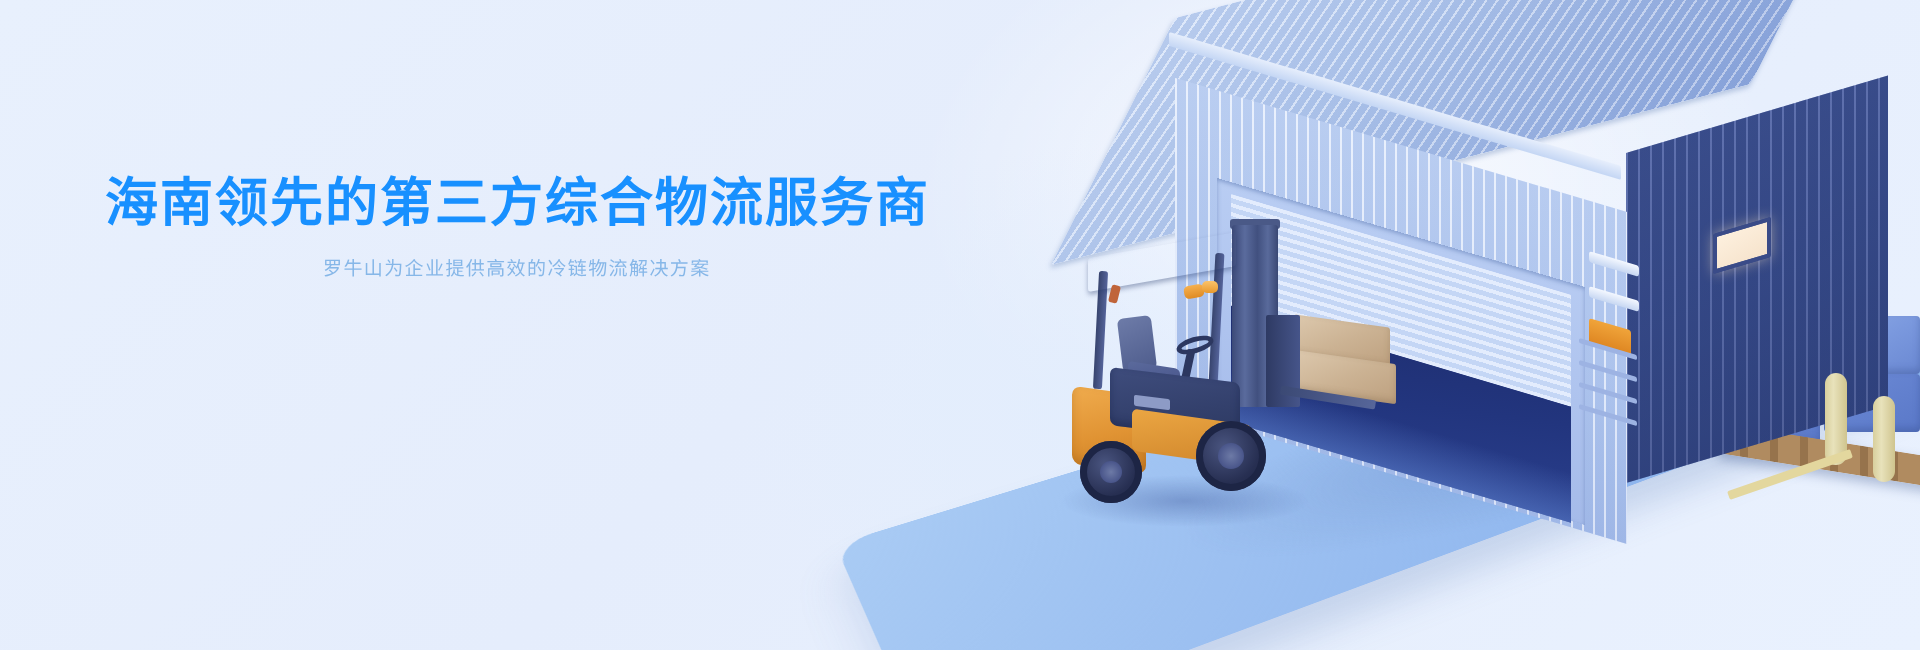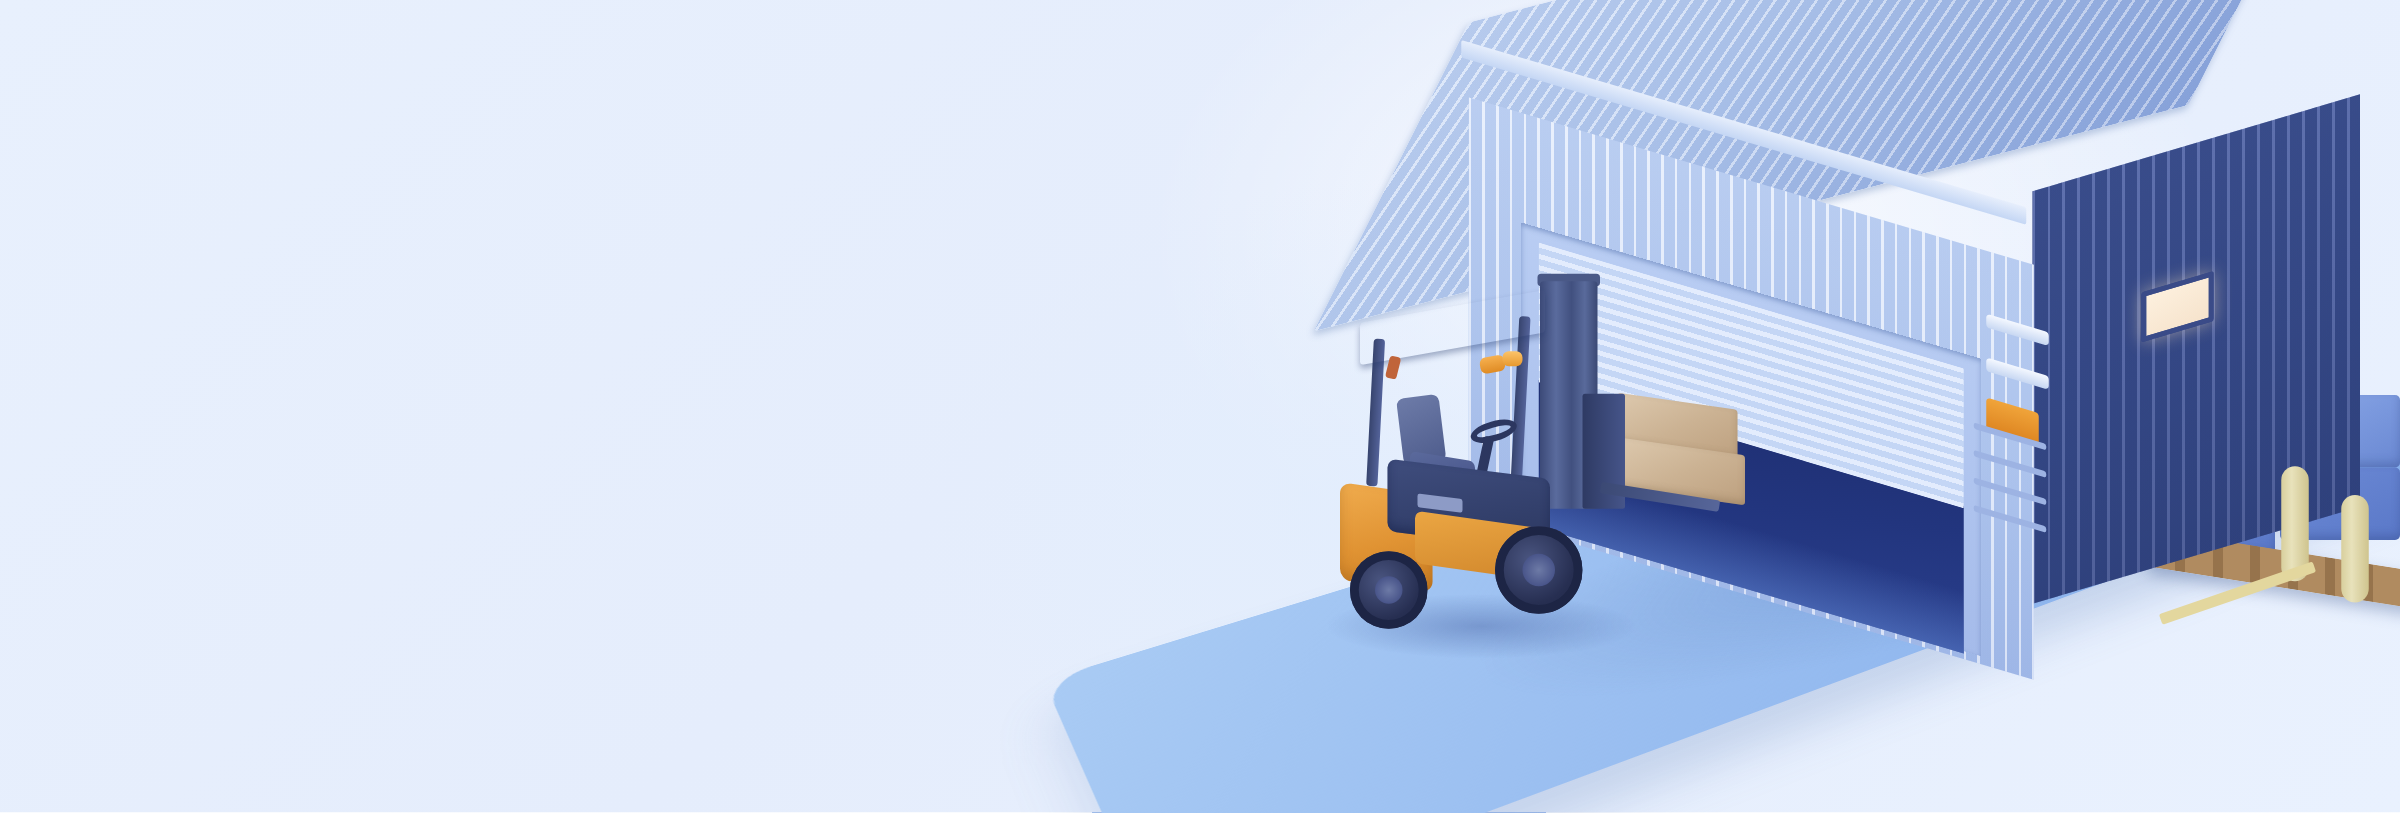--- a/index.html
+++ b/index.html
@@ -422,20 +422,24 @@
   }
 </style>
 </head>
 <body>
 
 <div id="banner">
 
   <div class="glow glow-a"></div>
   <div class="glow glow-b"></div>
 
+  <div class="copy">
+    <div class="headline">海南领先的第三方综合物流服务商</div>
+    <div class="subline">罗牛山为企业提供高效的冷链物流解决方案</div>
+  </div>
 
   <div class="scene">
 
     <div class="platform-edge"></div>
     <div class="platform"></div>
     <div class="ground-shade"></div>
 
     <div class="pallet-group">
       <div class="crate c2"></div>
       <div class="crate c1"></div>

